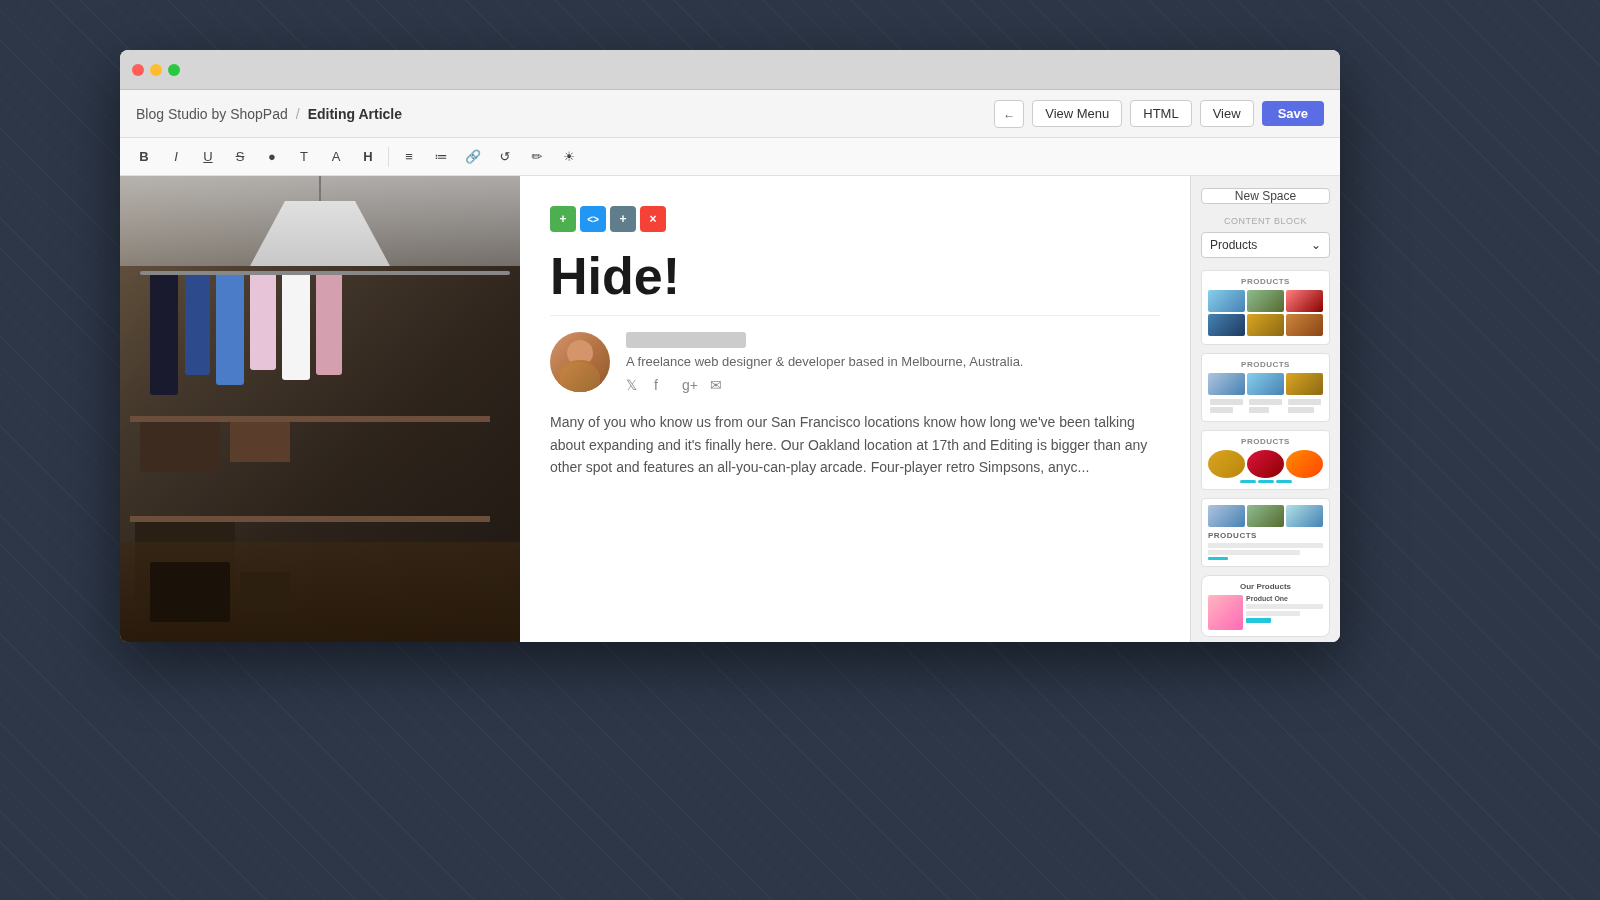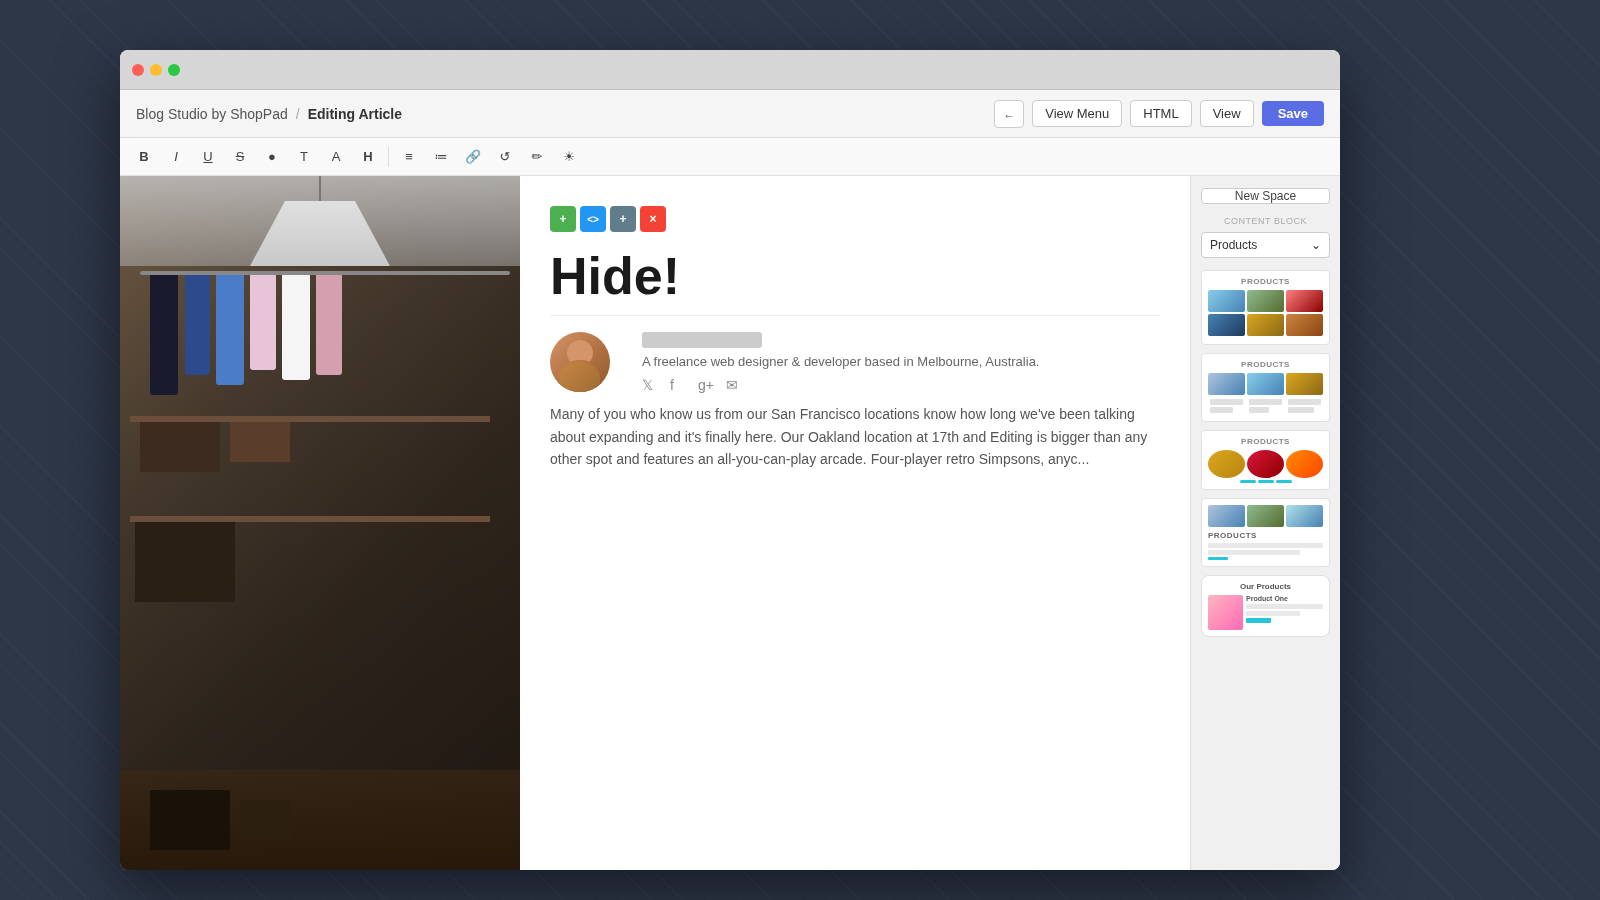--- a/index.html
+++ b/index.html
@@ -17,21 +17,21 @@
         );
       font-family: -apple-system, BlinkMacSystemFont, 'Segoe UI', sans-serif;
       overflow: hidden;
       display: flex;
       align-items: center;
       justify-content: center;
     }
 
     .browser-window {
       width: 1220px;
-      height: 820px;
+      height: 592px;
       background: #ffffff;
       border-radius: 8px;
       box-shadow: 0 20px 60px rgba(0,0,0,0.5);
       display: flex;
       flex-direction: column;
       overflow: hidden;
       position: absolute;
       top: 50px;
       left: 120px;
     }
@@ -219,22 +219,22 @@
       color: #1a1a1a;
       margin-bottom: 16px;
       line-height: 1.1;
       padding-bottom: 10px;
       border-bottom: 1px solid #eee;
     }
 
     .author-section {
       display: flex;
       align-items: flex-start;
-      gap: 32px;
-      margin: 8px 0;
+      gap: 16px;
+      margin: 16px 0;
     }
     .author-info {
       flex: 1;
     }
     .author-name-bar {
       width: 120px;
       height: 16px;
       background: #ccc;
       border-radius: 3px;
       margin-bottom: 6px;

